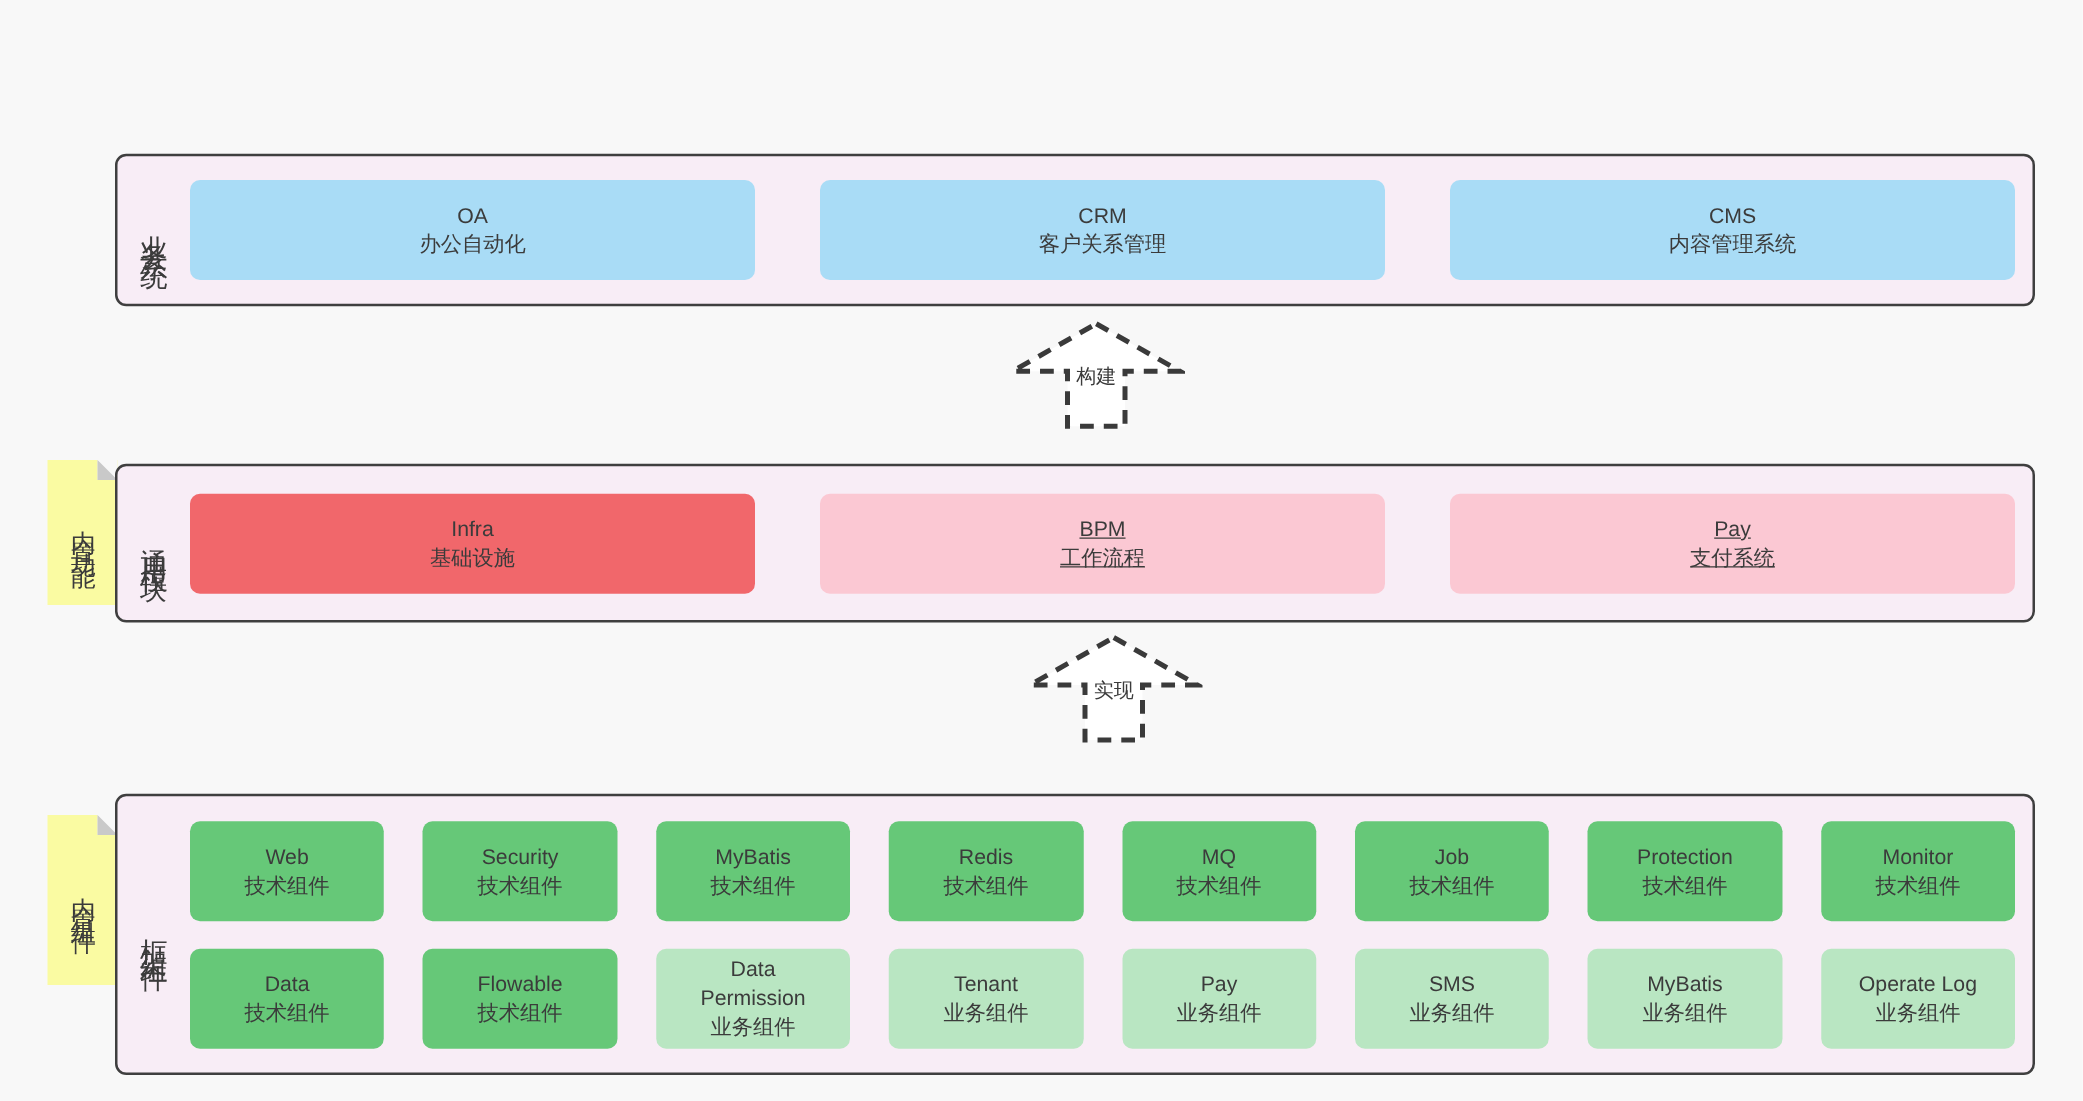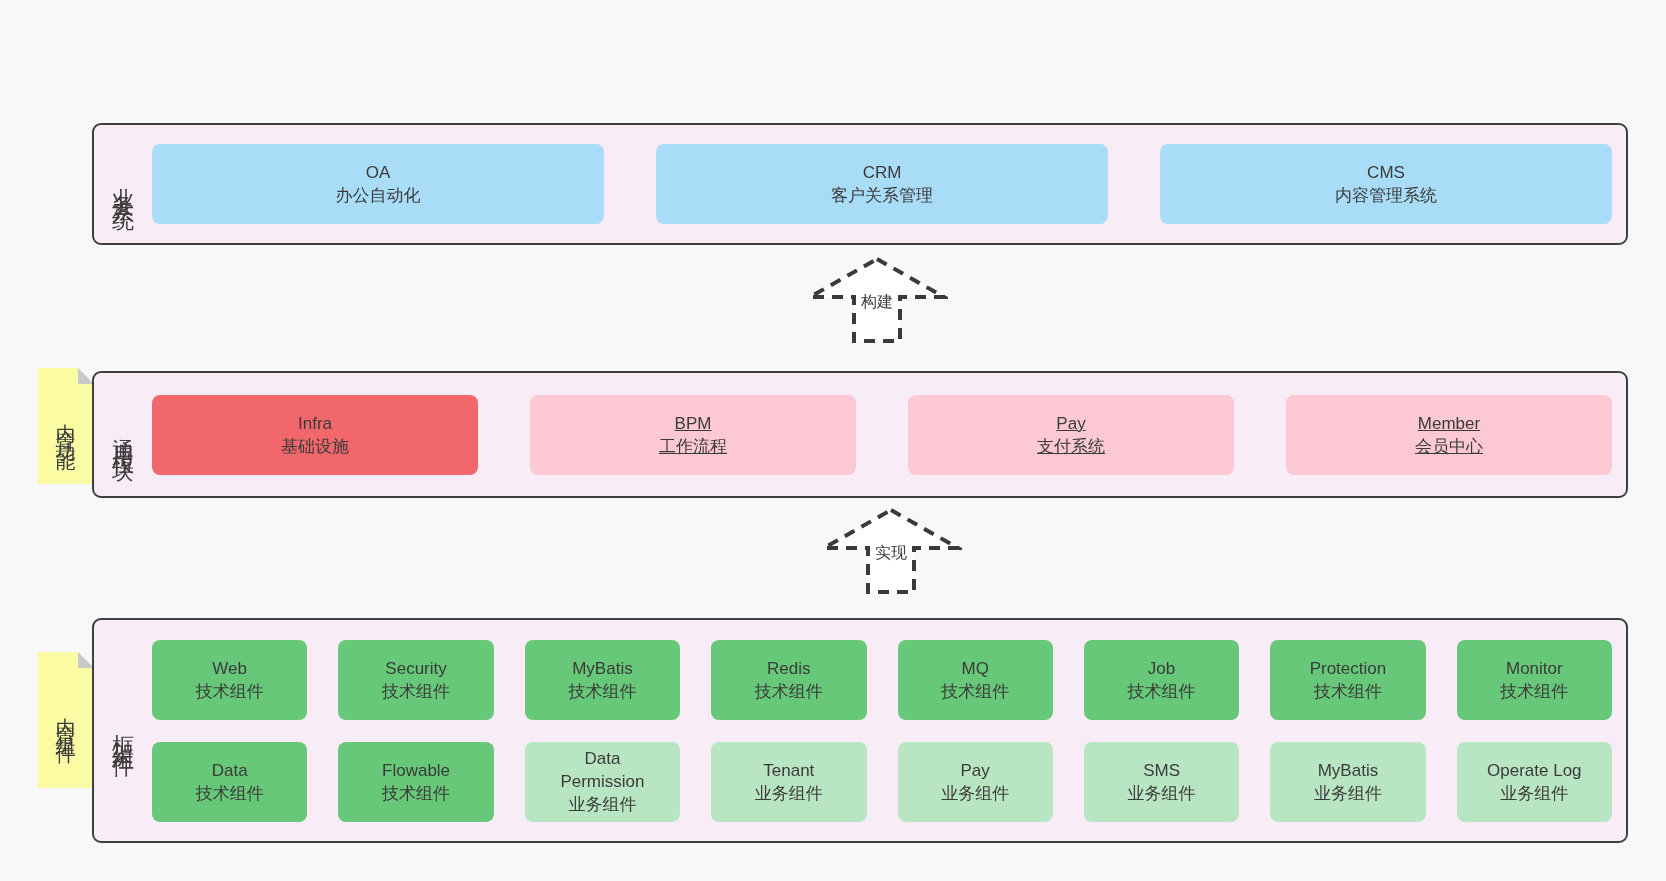--- a/index.html
+++ b/index.html
@@ -9,21 +9,21 @@
     font-family:"Liberation Sans","DejaVu Sans",sans-serif;
   }
   
   .layer{
     position:absolute;left:92px;width:1536px;box-sizing:border-box;
     background:var(--panel);border:2px solid var(--border);border-radius:9px;
     display:flex;align-items:center;padding-right:14px;
   }
   #layer-business{top:123px;height:122px;}
   #layer-modules{top:371px;height:127px;}
-  #layer-components{top:618px;height:225px;}
+  #layer-components{top:635px;height:225px;}
   .label-col{flex:0 0 58px;display:flex;align-items:center;justify-content:center;align-self:stretch;}
   .v-text{
     writing-mode:vertical-rl;text-orientation:upright;
     font-size:22px;letter-spacing:7px;line-height:1;
   }
   .rows{flex:1;display:flex;flex-direction:column;justify-content:center;gap:22px;}
   .row{display:flex;}
   .row.r6{gap:52px;}
   .row.r8{gap:31px;}
   
@@ -109,24 +109,20 @@
           <div class="box-desc">基础设施</div>
         </div>
         <div class="box" data-variant="pink">
           <div class="box-name">BPM</div>
           <div class="box-desc">工作流程</div>
         </div>
         <div class="box" data-variant="pink">
           <div class="box-name">Pay</div>
           <div class="box-desc">支付系统</div>
         </div>
-        <div class="box" data-variant="pink">
-          <div class="box-name">Member</div>
-          <div class="box-desc">会员中心</div>
-        </div>
       </div>
     </div>
   </section>
 
   <div class="arrow" id="arrow-implement">
     <svg viewBox="0 0 142 90">
       <polygon points="71,4 138,42 94,42 94,86 48,86 48,42 4,42" fill="#ffffff" stroke="#3a3a3a" stroke-width="4" stroke-dasharray="11 8"></polygon>
     </svg>
     <span class="arrow-label">实现</span>
   </div>

